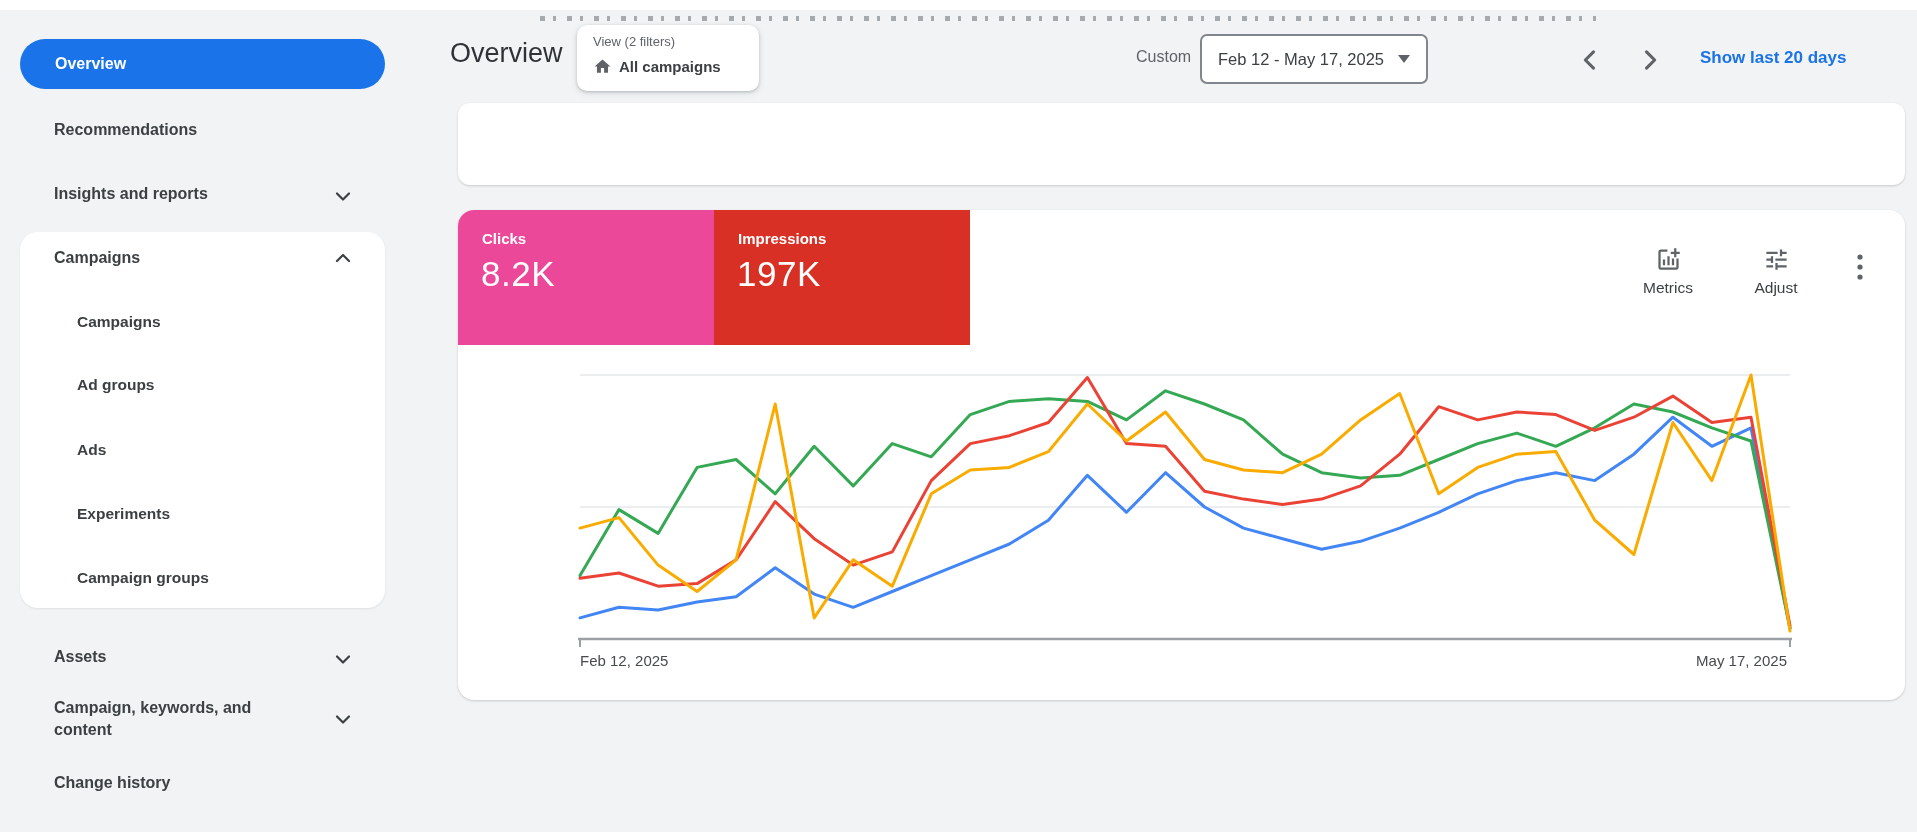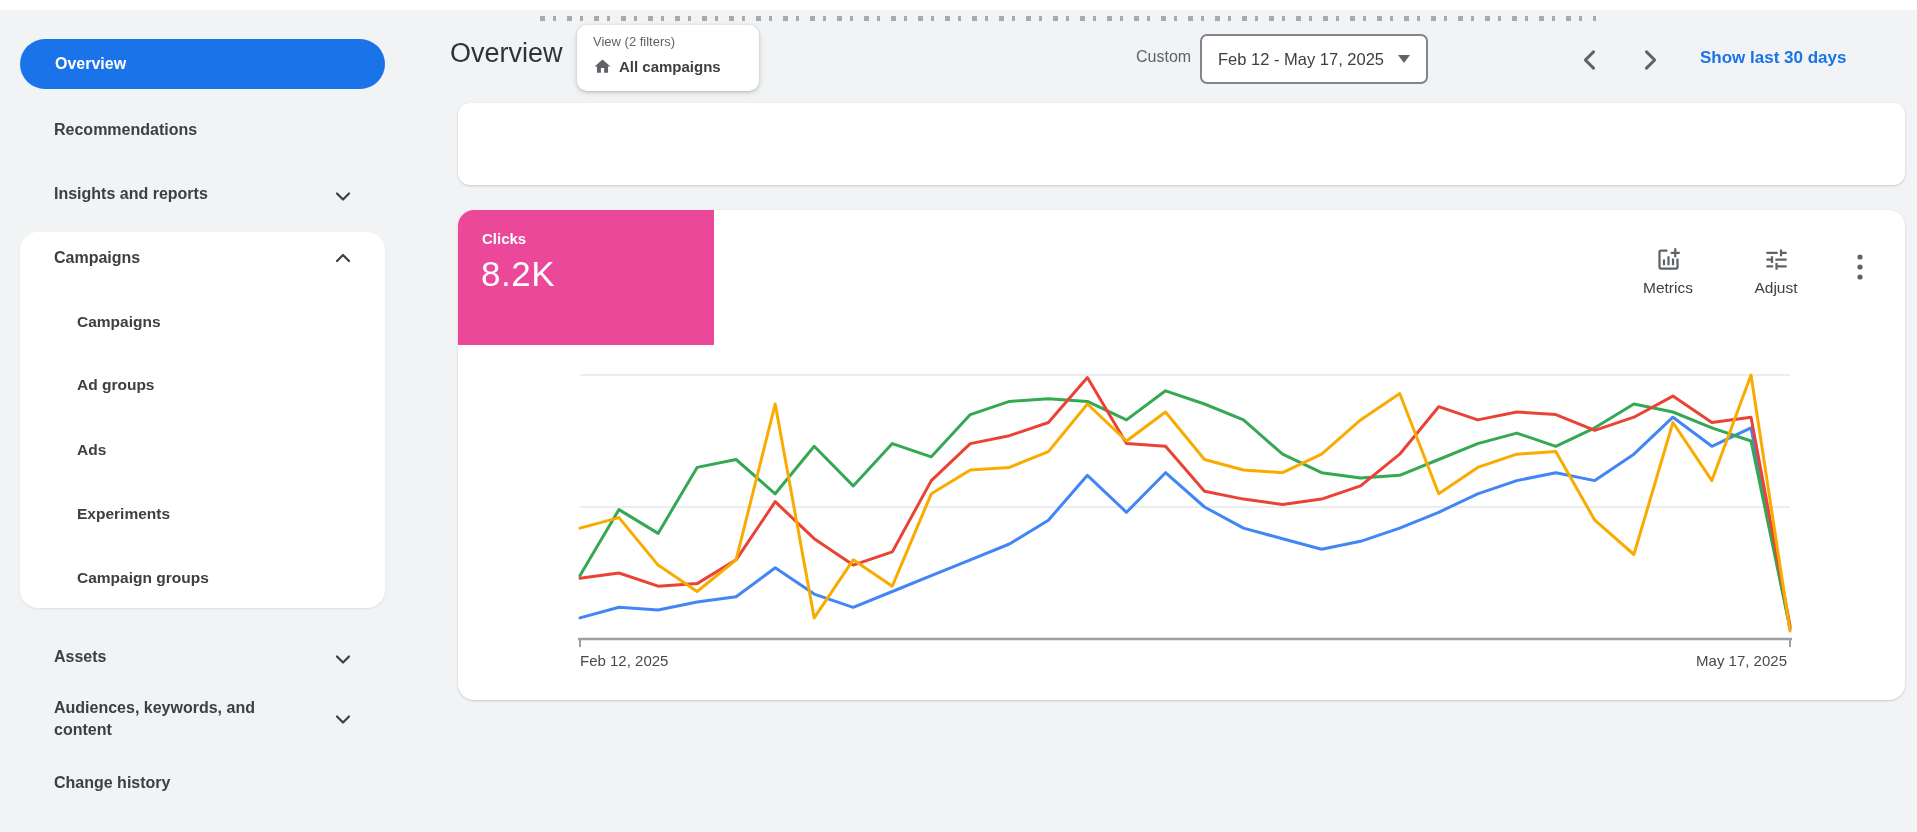--- a/index.html
+++ b/index.html
@@ -121,21 +121,21 @@
     </div>
 
     <div class="abs nav-item" style="top:645px;">
       <span>Assets</span>
     </div>
     <svg class="abs nav-chevron stroke-ic" style="top:647px;color:#3c4043;" viewBox="0 0 24 24">
         <polyline points="6,9.5 12,15.5 18,9.5"></polyline>
       </svg>
 
     <div class="abs nav-two-line">
-      <span>Audiences, keywords, and content</span>
+      <span>Campaign, keywords, and content</span>
     </div>
     <svg class="abs nav-chevron stroke-ic" style="top:707px;color:#3c4043;" viewBox="0 0 24 24">
         <polyline points="6,9.5 12,15.5 18,9.5"></polyline>
       </svg>
 
     <div class="abs nav-item" style="top:771px;">
       <span>Change history</span>
     </div>
   </div>
 
@@ -158,21 +158,21 @@
     <span class="tri"></span>
   </div>
 
   <svg class="abs nav-arrow stroke-ic" style="left:1576px;color:#5f6368;stroke-width:2.6;" viewBox="0 0 24 24">
       <polyline points="15,5 8,12 15,19"></polyline>
     </svg>
   <svg class="abs nav-arrow stroke-ic" style="left:1636px;color:#5f6368;stroke-width:2.6;" viewBox="0 0 24 24">
       <polyline points="9,5 16,12 9,19"></polyline>
     </svg>
 
-  <div class="abs show-last">Show last 30 days</div>
+  <div class="abs show-last">Show last 20 days</div>
 
   <div class="abs card fb-card">
     <svg class="abs fb-icon" style="left:47px;" viewBox="0 0 24 24" fill="currentColor">
       <path d="M21 8h-6.31l.95-4.57.03-.32c0-.41-.17-.79-.44-1.06L14.17 1 7.59 7.59C7.22 7.95 7 8.45 7 9v10c0 1.1.9 2 2 2h9c.83 0 1.54-.5 1.84-1.22l3.02-7.05c.09-.23.14-.47.14-.73v-2c0-1.1-.9-2-2-2zm0 4l-3 7H9V9l4.34-4.34L12.23 10H21v2z"></path>
     </svg>
     <svg class="abs fb-icon" style="left:114px;" viewBox="0 0 24 24" fill="currentColor">
       <path d="M15 3H6c-.83 0-1.54.5-1.84 1.22l-3.02 7.05c-.09.23-.14.47-.14.73v2c0 1.1.9 2 2 2h6.31l-.95 4.57-.03.32c0 .41.17.79.44 1.06L9.83 23l6.59-6.59c.36-.36.58-.86.58-1.41V5c0-1.1-.9-2-2-2zm-2 12.17L8.77 19.4l1-5.4H3v-2l3-7h7v10.17z"></path>
     </svg>
     <svg class="abs fb-icon" style="left:181px;" viewBox="0 0 24 24" fill="currentColor">
       <path d="M16 1H4c-1.1 0-2 .9-2 2v14h2V3h12V1zm3 4H8c-1.1 0-2 .9-2 2v14c0 1.1.9 2 2 2h11c1.1 0 2-.9 2-2V7c0-1.1-.9-2-2-2zm0 16H8V7h11v14z"></path>
@@ -181,20 +181,24 @@
       <span>Google AI is experimental.</span>
       <a>Terms</a>
     </div>
   </div>
 
   <div class="abs card chart-card">
 
     <div class="tile" style="left: 0px; border-top-left-radius: 16px; background: #ec4899;">
       <div class="t-label">Clicks</div>
       <div class="t-value">8.2K</div>
+    </div>
+    <div class="tile" style="left: 256px; background: rgb(217, 48, 37);">
+      <div class="t-label">Impressions</div>
+      <div class="t-value">197K</div>
     </div>
 
     <div class="tool-btn" style="left:1168px;">
       <svg width="27" height="27" viewBox="0 0 24 24" fill="currentColor">
         <path d="M22 5h-3V2h-2v3h-3v2h3v3h2V7h3V5zm-3 14H5V5h6V3H5c-1.1 0-2 .9-2 2v14c0 1.1.9 2 2 2h14c1.1 0 2-.9 2-2v-8h-2v8zM7 12h2v5H7zm4-3h2v8h-2zm4 2h2v6h-2z"></path>
       </svg>
       <span class="t-lbl">Metrics</span>
     </div>
     <div class="tool-btn" style="left:1276px;">
       <svg width="27" height="27" viewBox="0 0 24 24" fill="currentColor">

